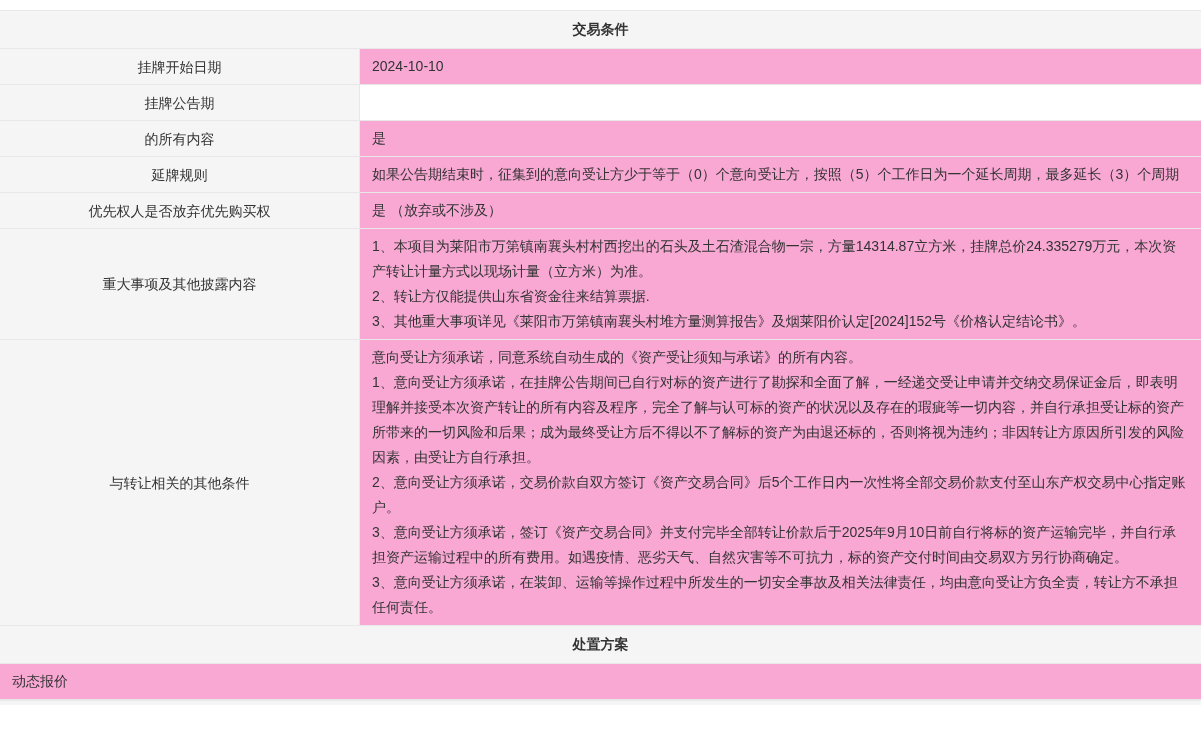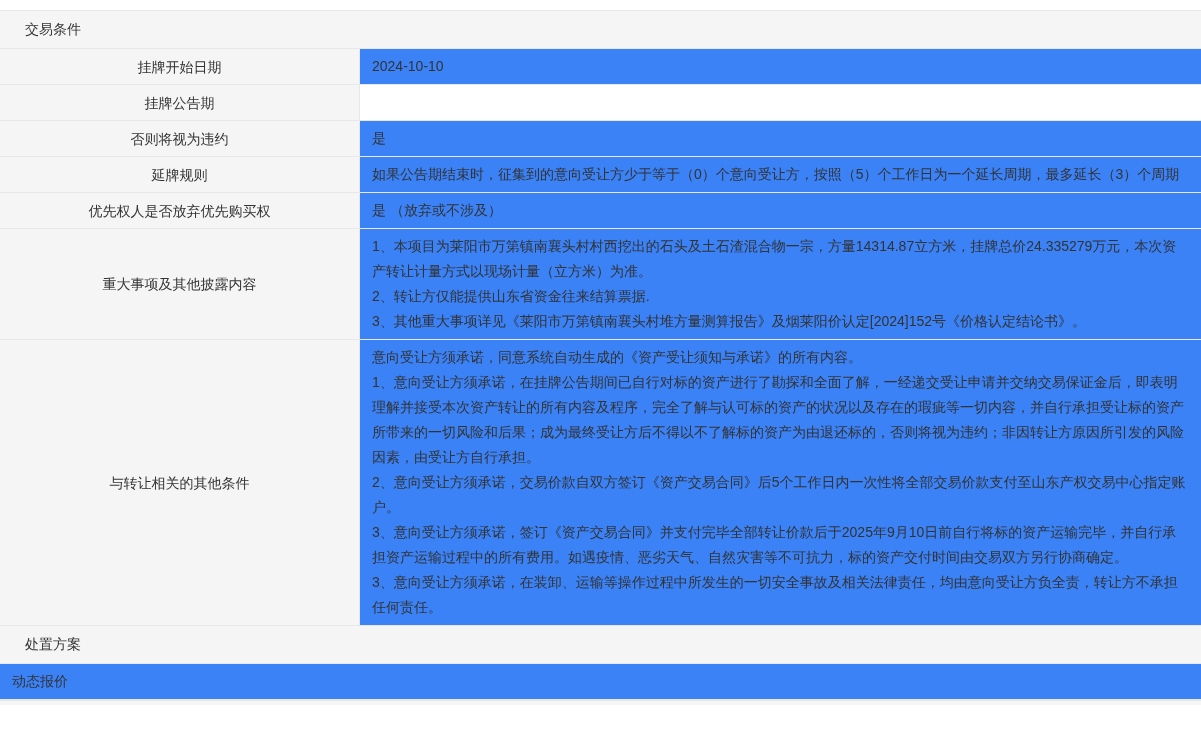--- a/index.html
+++ b/index.html
@@ -20,22 +20,23 @@
     border-top: 1px solid #e8e8e8;
     width: 100%;
   }
   .section-header {
     height: 38px;
     background: #f5f5f5;
     border-bottom: 1px solid #e8e8e8;
     display: flex;
     align-items: center;
     padding: 0 25px;
-    font-weight: normal;
+    font-weight: bold;
     color: #333333;
+    justify-content: center;
   }
   .row {
     display: flex;
     border-bottom: 1px solid #e8e8e8;
     width: 100%;
   }
   .label-cell {
     flex: 0 0 360px;
     width: 360px;
     min-height: 35px;
@@ -45,21 +46,21 @@
     align-items: center;
     justify-content: center;
     text-align: right;
     padding: 6px 10px;
     color: #333333;
     line-height: 20px;
   }
   .value-cell {
     flex: 1 1 auto;
     min-height: 35px;
-    background: #3b82f6;
+    background: #f9a8d4;
     padding: 5px 12px;
     display: flex;
     flex-direction: column;
     justify-content: center;
     line-height: 25px;
     color: #333333;
   }
   .value-line { line-height: 25px; }
   .next-row-peek {
     height: 5px;
@@ -84,21 +85,21 @@
           <div class="value-line">2024-10-10</div>
         </div>
       </div>
       <div class="row">
         <div class="label-cell">
           <span>挂牌公告期</span>
         </div>
       </div>
       <div class="row">
         <div class="label-cell">
-          <span>否则将视为违约</span>
+          <span>的所有内容</span>
         </div>
         <div class="value-cell">
           <div class="value-line">是</div>
         </div>
       </div>
       <div class="row">
         <div class="label-cell">
           <span>延牌规则</span>
         </div>
         <div class="value-cell">

